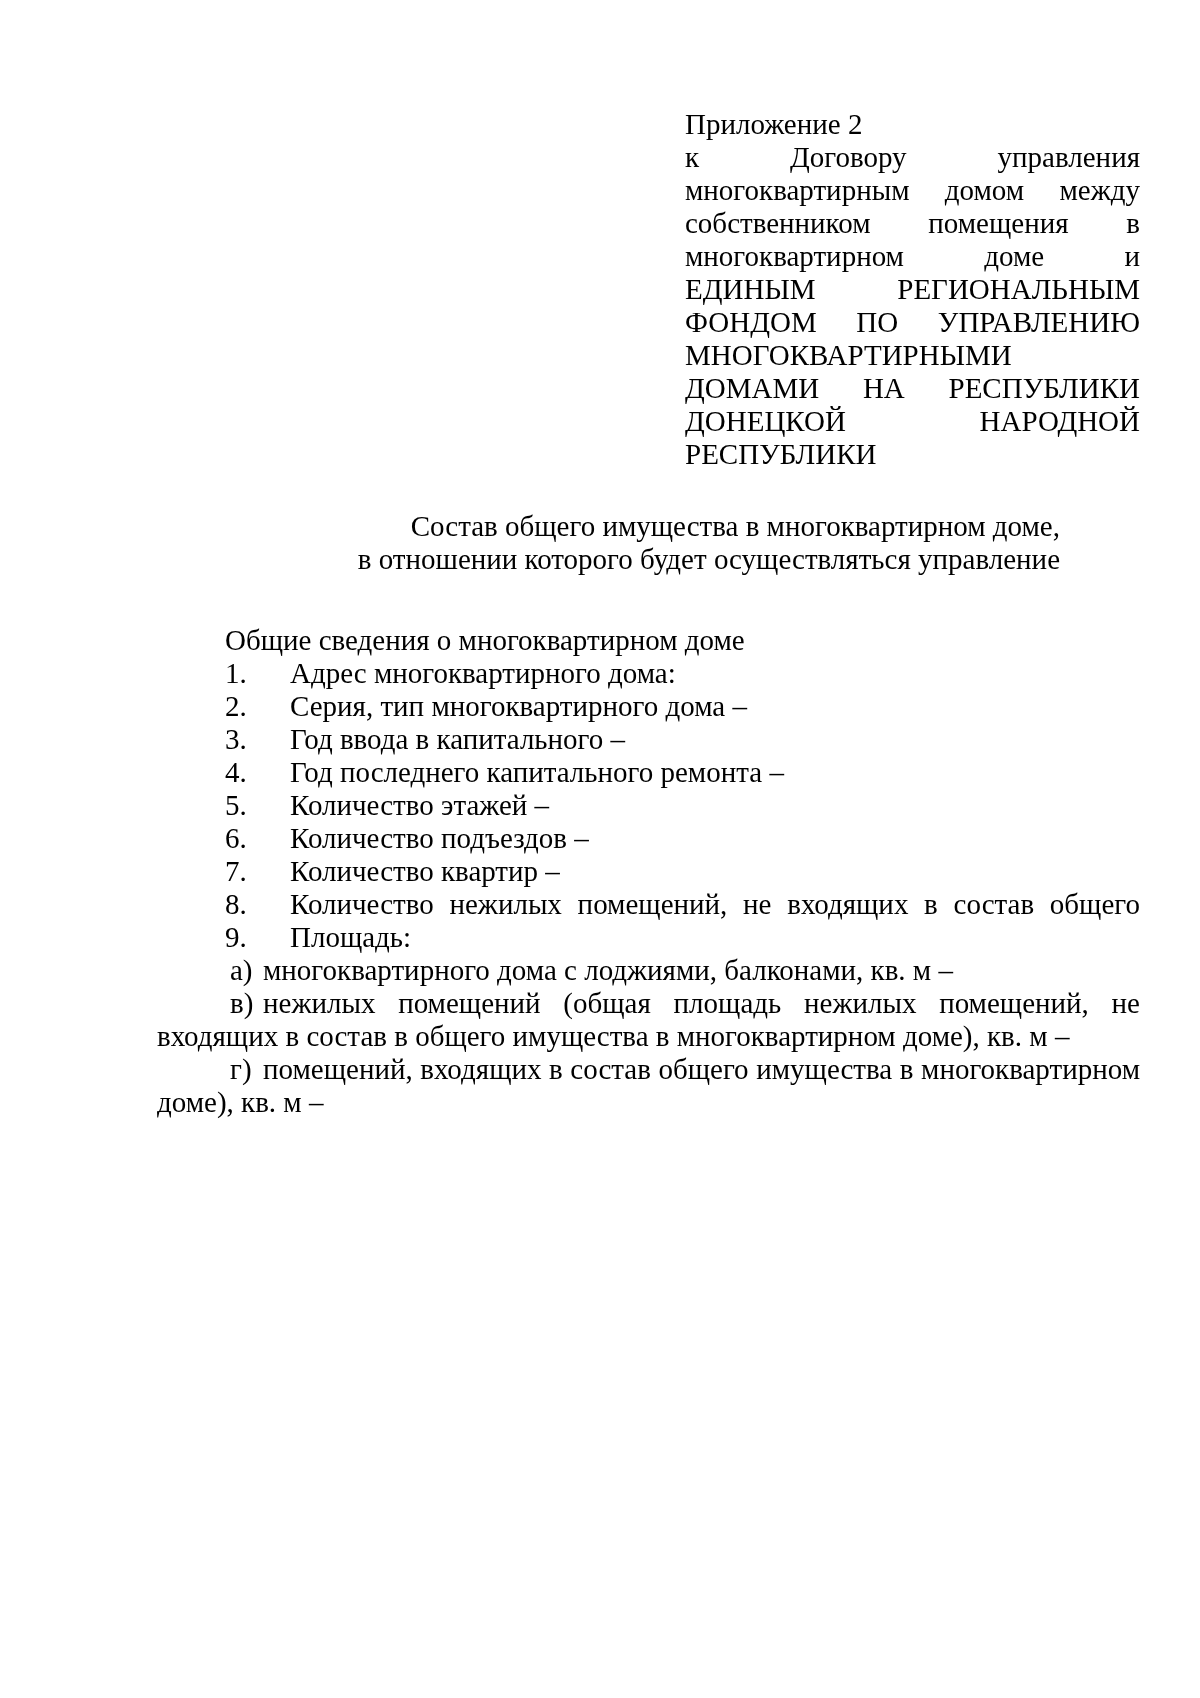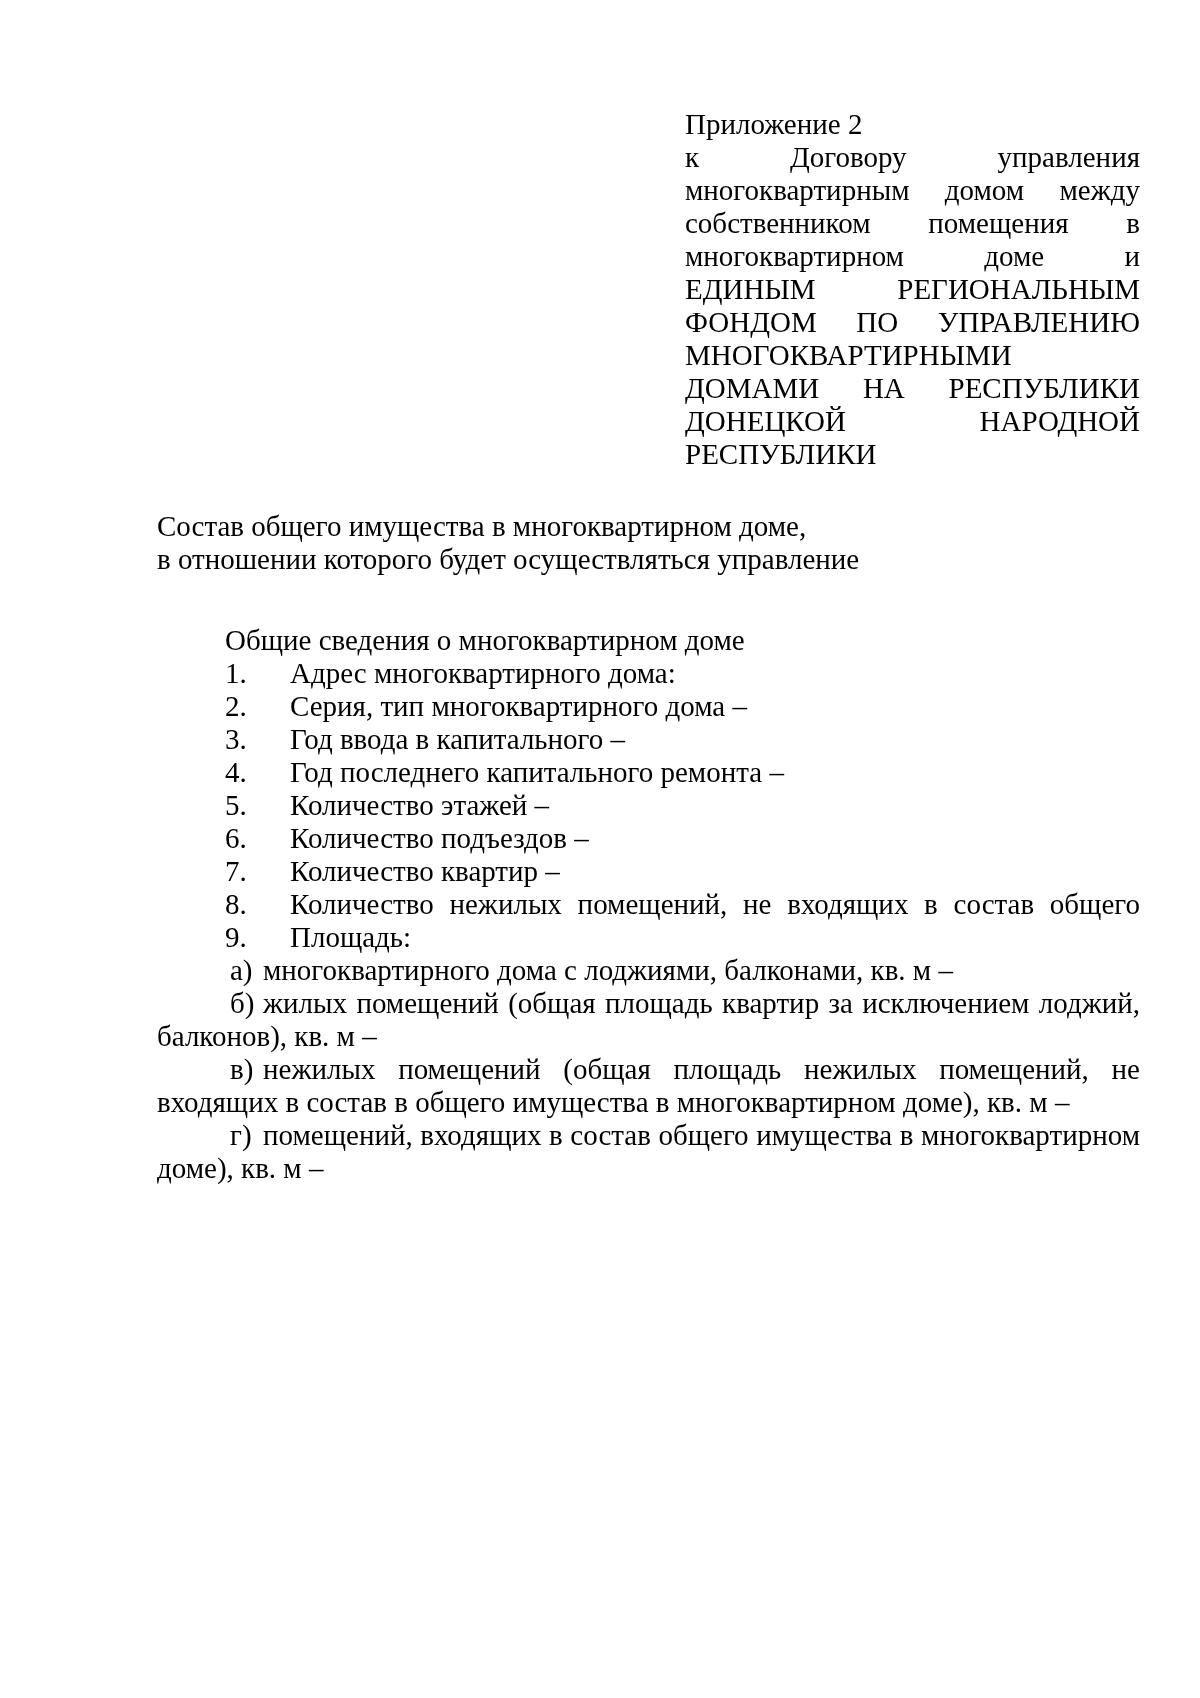--- a/index.html
+++ b/index.html
@@ -27,21 +27,21 @@
     text-align: left;
   }
   
   .j {
     text-align: justify;
     text-align-last: justify;
   }
   .title {
     width: 903px;
     margin-top: 39px;
-    text-align: left;
+    text-align: right;
   }
   .heading { margin-top: 48px; }
   .indent { text-indent: 68px; }
   .indent-letter { text-indent: 73px; }
   .num {
     display: inline-block;
     width: 65px;
     text-indent: 0;
   }
   .let {
@@ -92,24 +92,20 @@
     <div class="indent"><span class="num">7.</span><span>Количество квартир –</span></div>
 
     <div>
       <div class="indent j"><span class="num">8.</span><span>Количество нежилых помещений, не входящих в состав общего</span></div>
     </div>
 
     <div class="indent"><span class="num">9.</span><span>Площадь:</span></div>
 
     <div class="indent-letter"><span class="let">а)</span><span>многоквартирного дома с лоджиями, балконами, кв. м –</span></div>
 
-    <div>
-      <div class="indent-letter j"><span class="let">б)</span><span>жилых помещений (общая площадь квартир за исключением лоджий,</span></div>
-      <div>балконов), кв. м –</div>
-    </div>
 
     <div>
       <div class="indent-letter j"><span class="let">в)</span><span>нежилых помещений (общая площадь нежилых помещений, не</span></div>
       <div>входящих в состав в общего имущества в многоквартирном доме), кв. м –</div>
     </div>
 
     <div>
       <div class="indent-letter j"><span class="let">г)</span><span>помещений, входящих в состав общего имущества в многоквартирном</span></div>
       <div>доме), кв. м –</div>
     </div>

